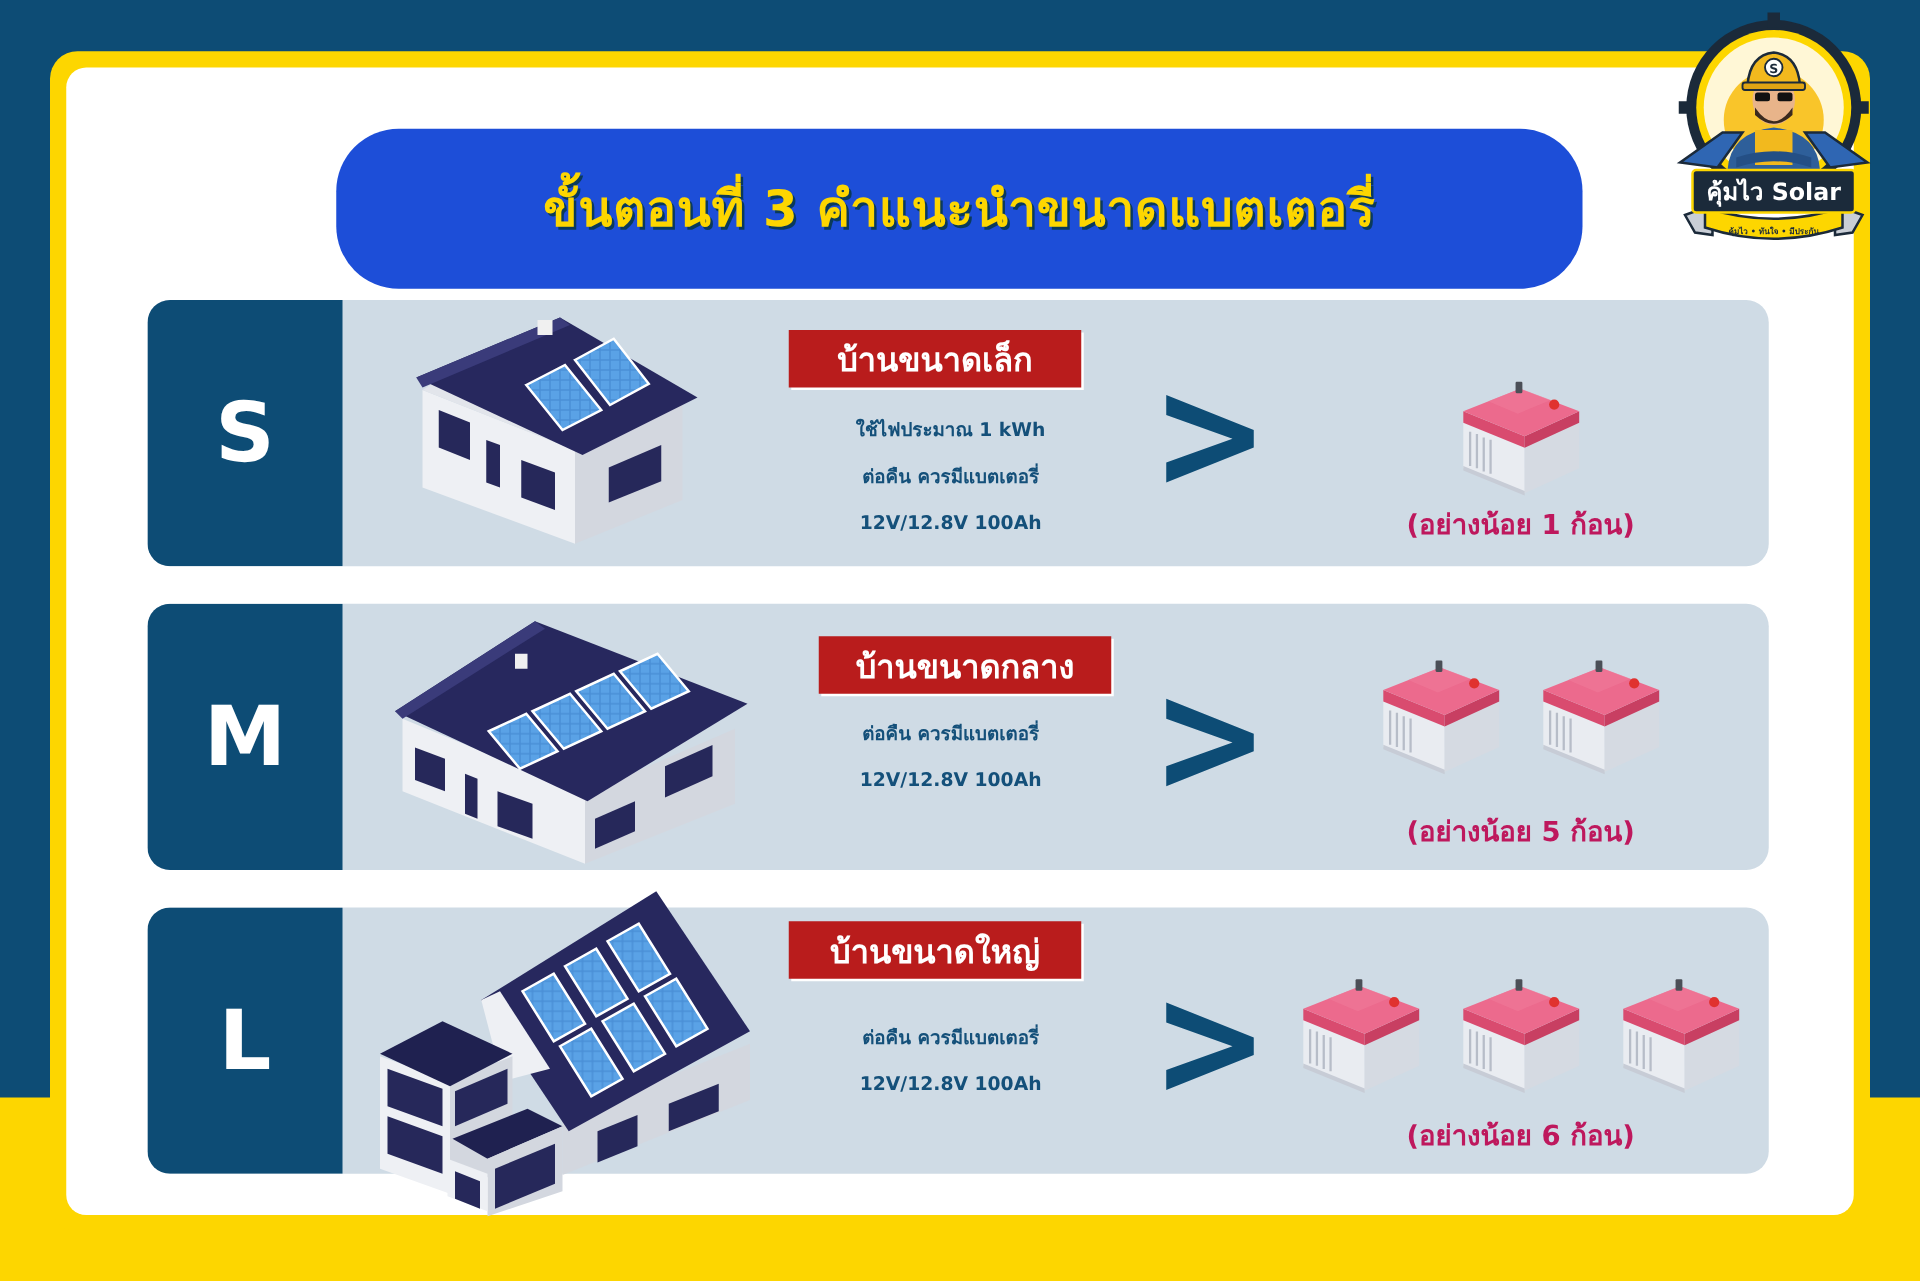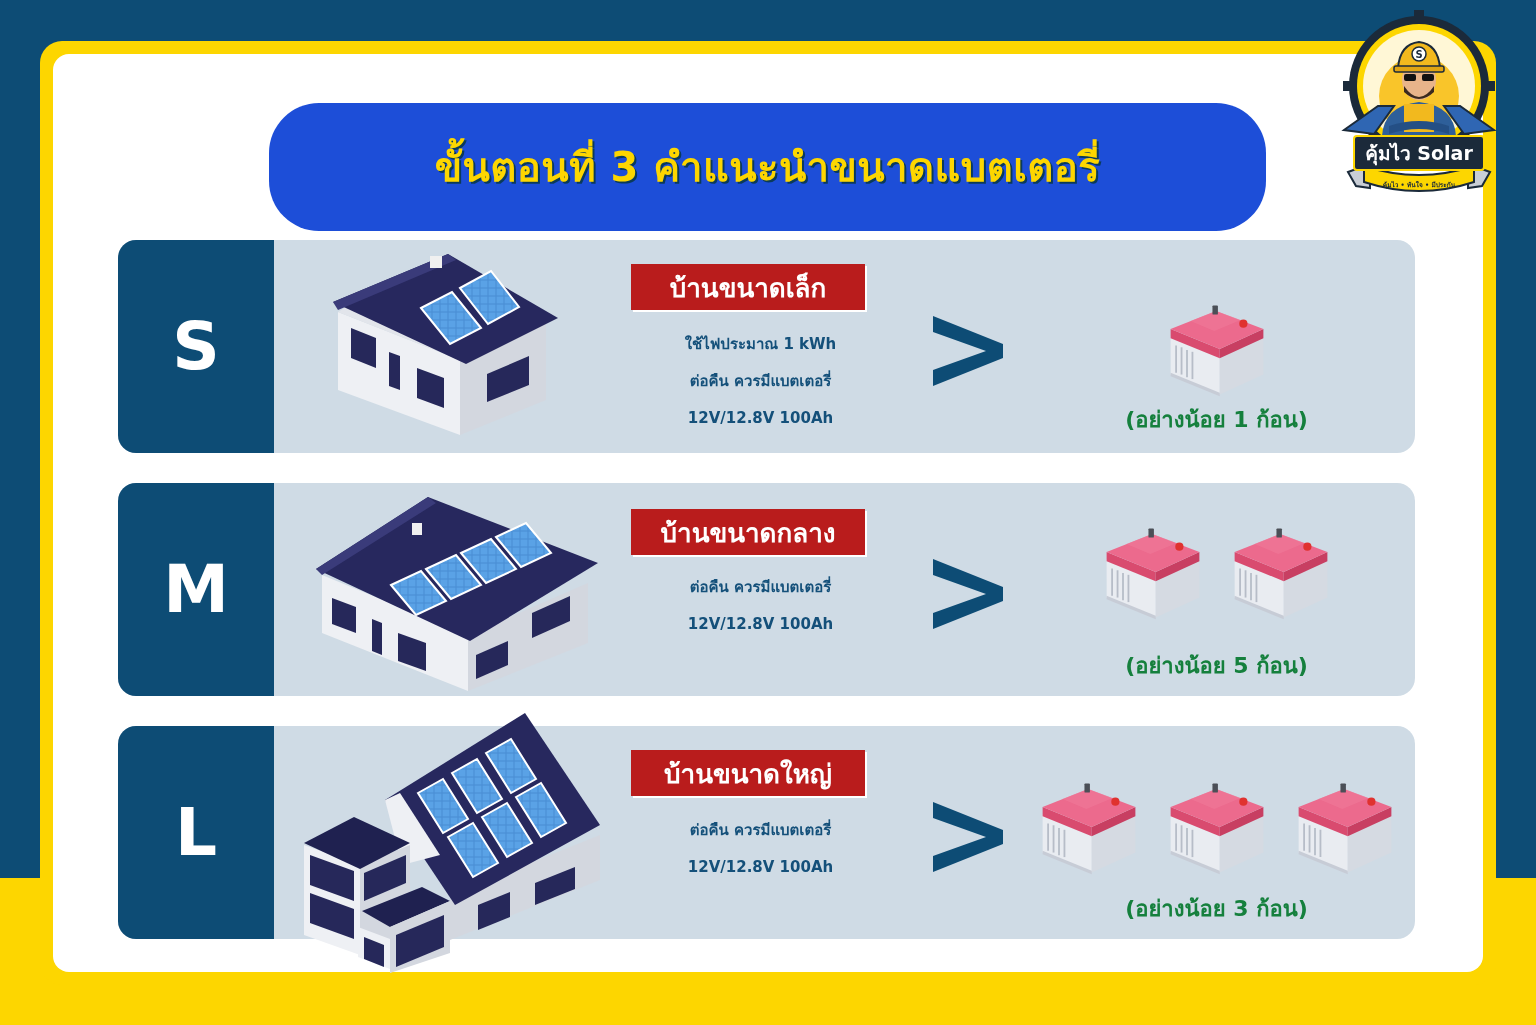--- a/index.html
+++ b/index.html
@@ -52,42 +52,42 @@
   }
   .house {
     position: absolute; left: 170px; top: 0; width: 320px; height: 213px;
   }
   .label-box {
     position: absolute; left: 513px; width: 234px; height: 46px;
     background: #b91c1c; display: flex; align-items: center; justify-content: center;
     box-shadow: 2px 2px 0 #ffffff;
   }
   .row.s .label-box { top: 24px; }
-  .row.m .label-box { top: 26px; }
-  .row.l .label-box { top: 24px; }
+  .row.m .label-box { top: 26px; margin-left: 24px; }
+  .row.l .label-box { top: 11px; }
   .label-box span { color: #fff; font-weight: bold; font-size: 26px; }
   .desc {
     position: absolute; left: 490px; width: 305px; top: 86px;
     text-align: center; color: #14507a; font-size: 15px; font-weight: bold; line-height: 37px;
   }
   .desc div { white-space: nowrap; }
   .arrow {
     position: absolute; left: 810px; top: 68px; width: 80px; height: 80px;
   }
   .batteries {
     position: absolute; left: 900px; width: 397px; top: 30px; height: 120px;
     display: flex; justify-content: center; align-items: flex-end; gap: 18px;
   }
   .row.s .batteries { top: 40px; }
   .row.m .batteries { top: 20px; }
   .row.l .batteries { top: 32px; }
   .battery { width: 110px; height: 100px; }
   .count {
     position: absolute; left: 900px; width: 397px; text-align: center;
-    color: #15803d; font-size: 22px; font-weight: bold;
+    color: #be185d; font-size: 22px; font-weight: bold;
   }
   .row.s .count { top: 162px; }
   .row.m .count { top: 165px; }
   .row.l .count { top: 165px; }
 
   
   .house-l-wrap {
     position: absolute; left: 290px; top: 705px; width: 330px; height: 270px;
   }
 </style>
@@ -282,21 +282,21 @@
     <svg class="battery" viewBox="0 0 118 110">
         <use href="#battery-shape"></use>
       </svg>
     <svg class="battery" viewBox="0 0 118 110">
         <use href="#battery-shape"></use>
       </svg>
     <svg class="battery" viewBox="0 0 118 110">
         <use href="#battery-shape"></use>
       </svg>
   </div>
-  <div class="count">(อย่างน้อย 3 ก้อน)</div>
+  <div class="count">(อย่างน้อย 6 ก้อน)</div>
 </div>
 
 <div class="house-l-wrap">
   <svg width="330" height="270" viewBox="0 0 330 270">
 
     <polygon points="160,190 310,130 310,175 160,235" fill="#d3d7df"></polygon>
 
     <polygon points="95,95 235,8 310,120 165,200" fill="#27285e"></polygon>
 
     <polygon points="95,95 110,88 150,150 112,160" fill="#eef0f4"></polygon>

